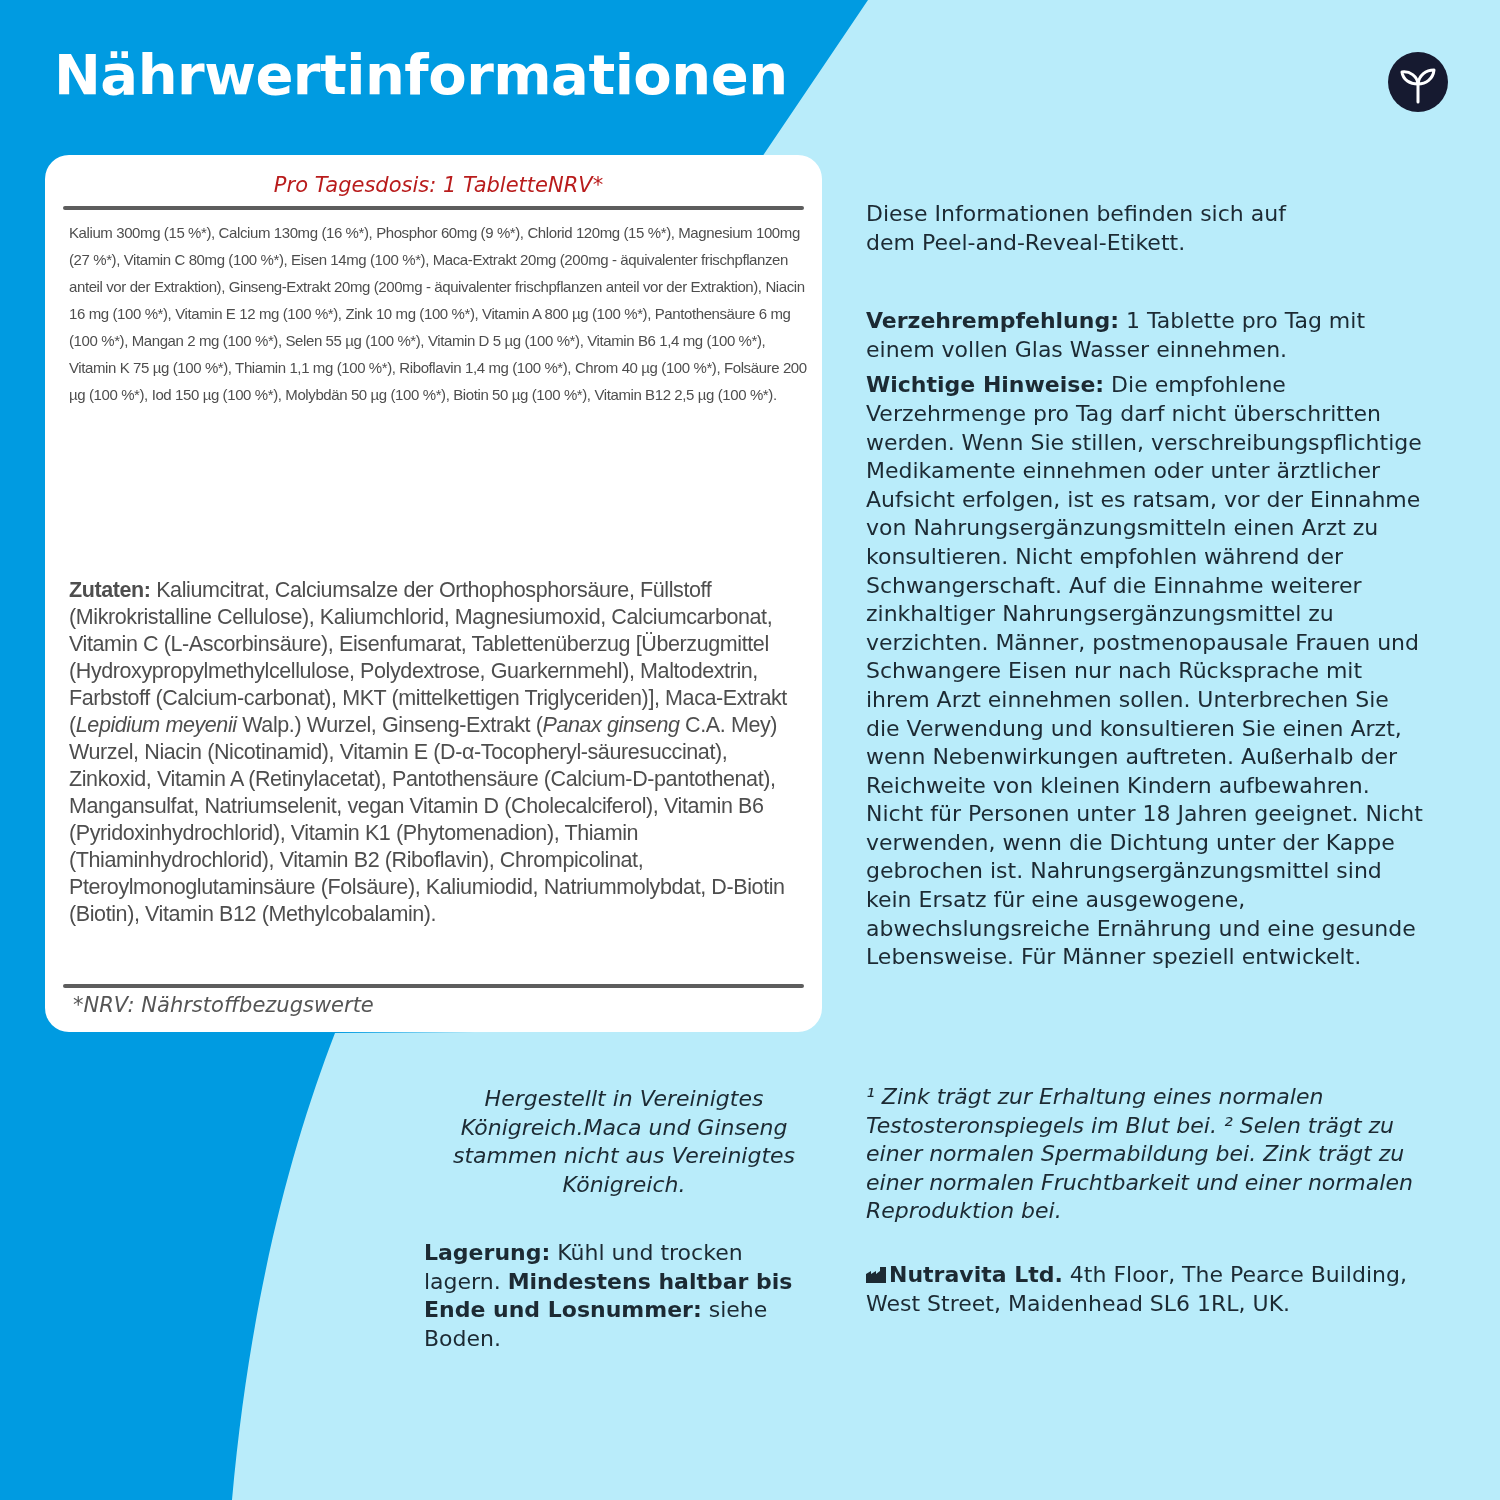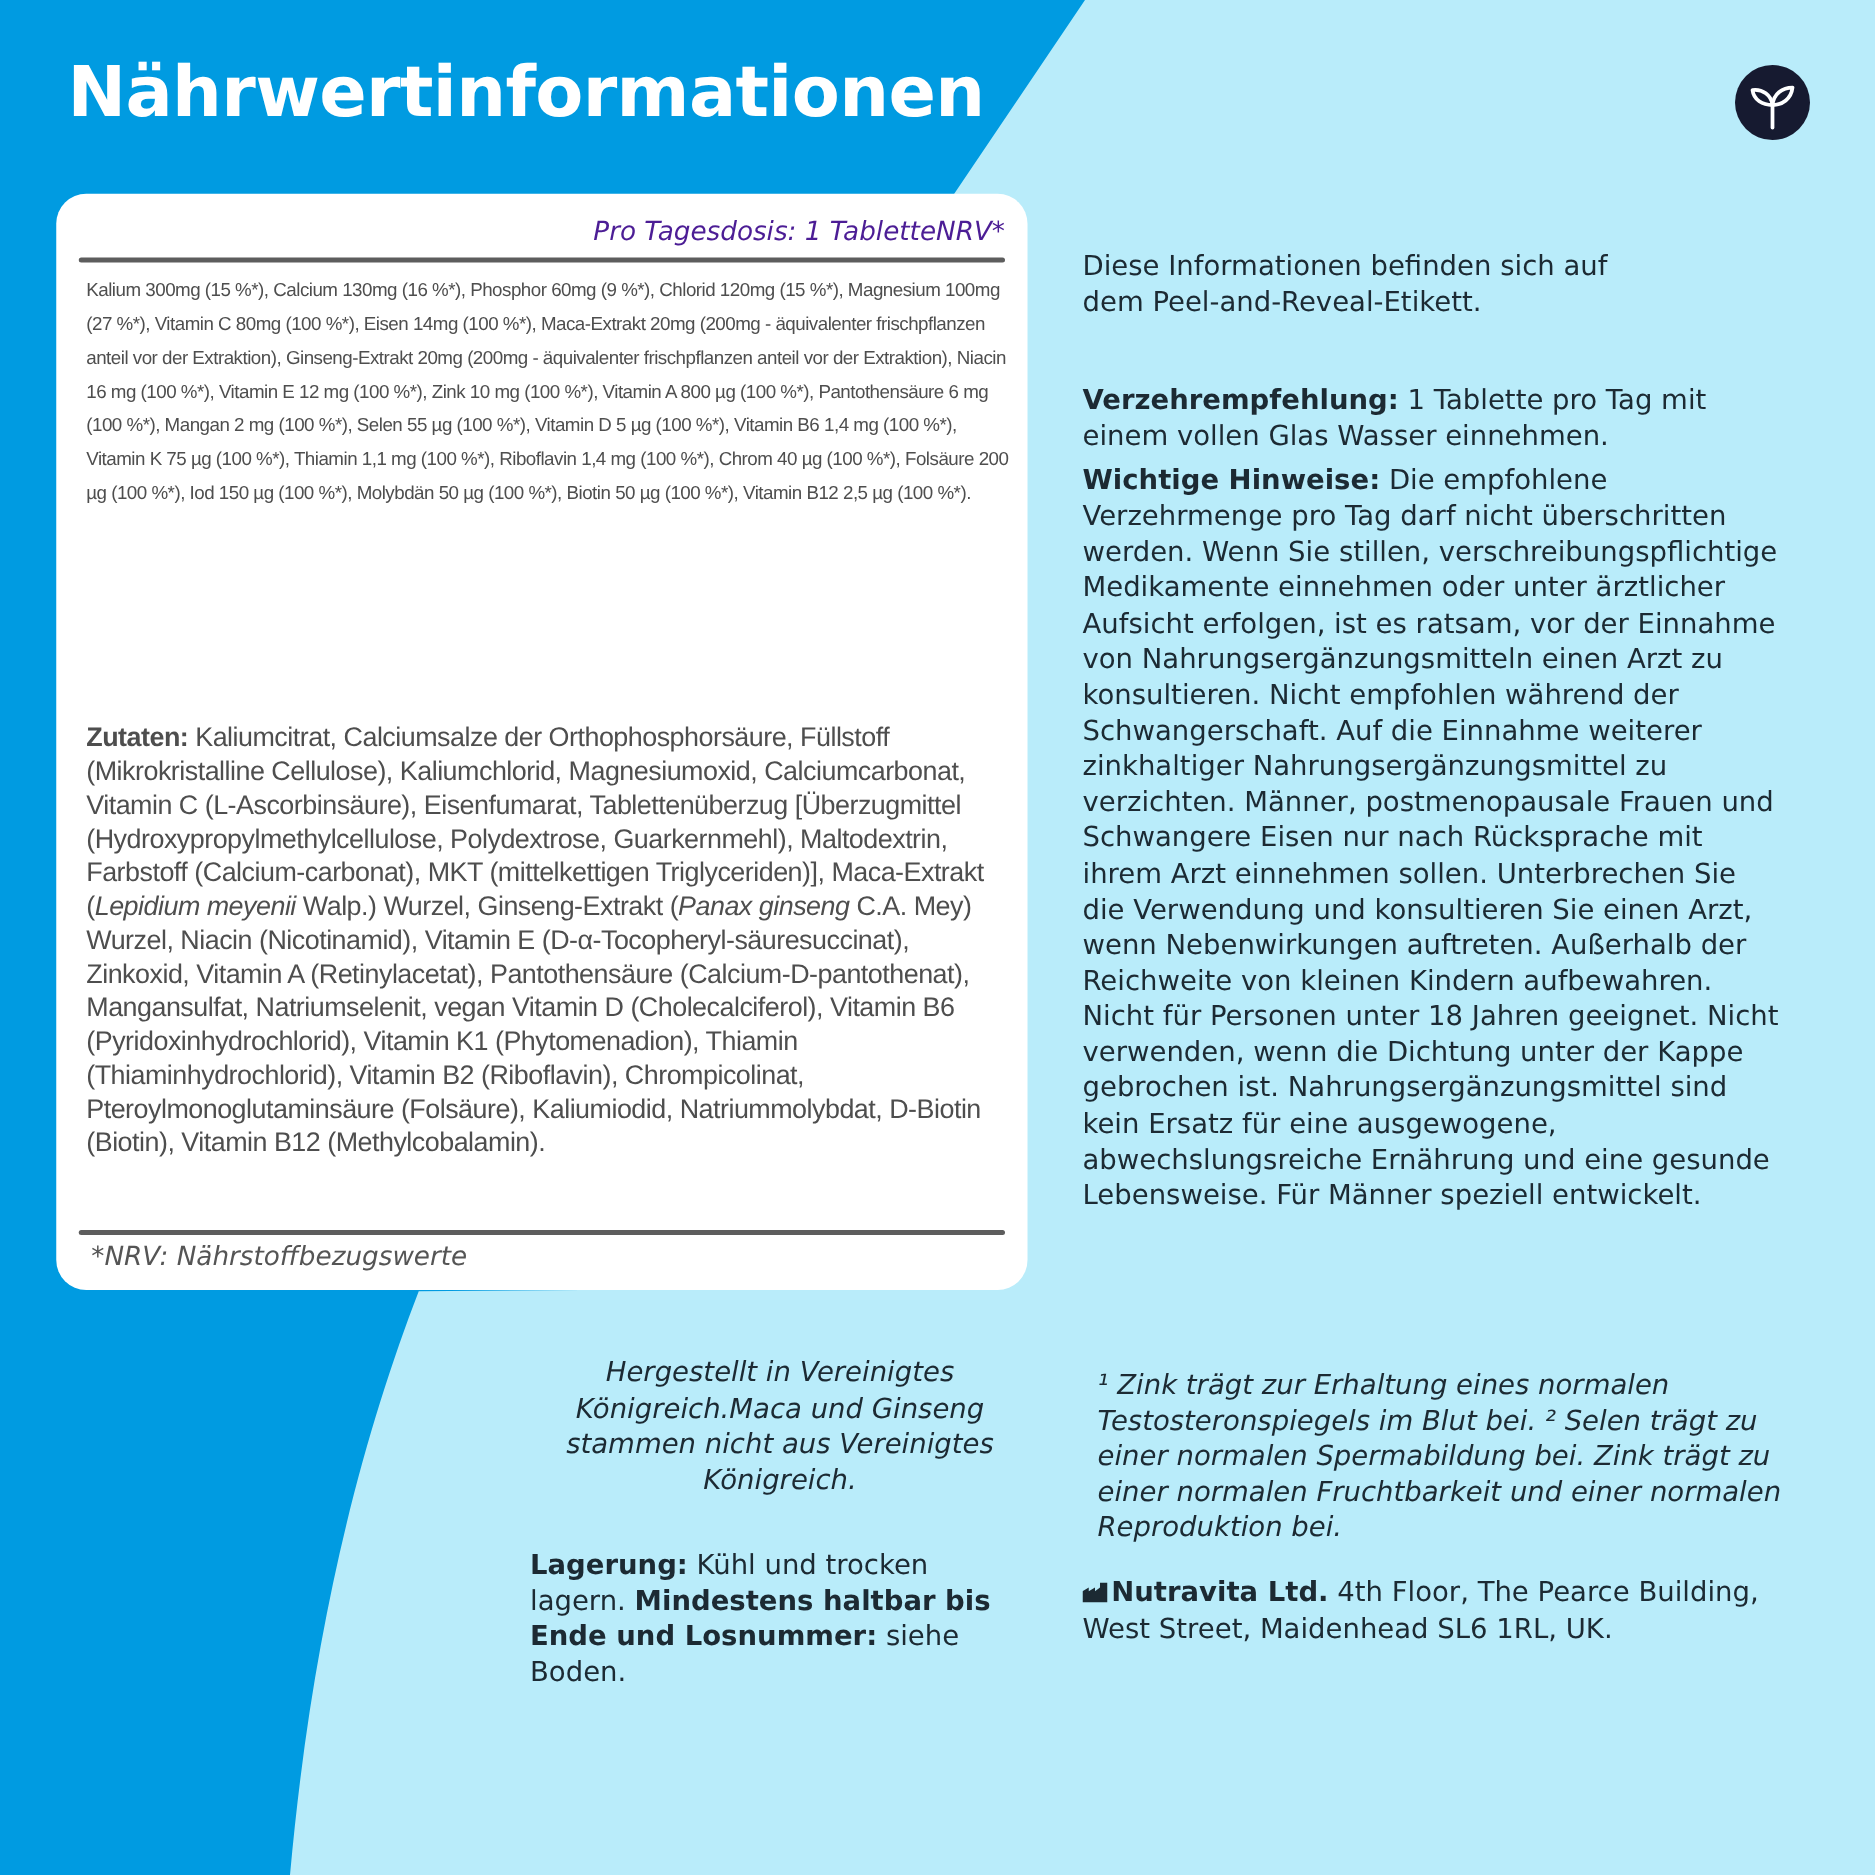--- a/index.html
+++ b/index.html
@@ -16,23 +16,23 @@
     font-size: 56px; letter-spacing: -0.5px; color: #ffffff; z-index: 2;
   }
   .logo { position: absolute; left: 1388px; top: 52px; width: 60px; height: 60px; z-index: 2; }
   .card {
     position: absolute; left: 45px; top: 155px; width: 777px; height: 877px;
     background: #ffffff; border-radius: 24px; z-index: 2;
     color: #4e4e4e;
   }
   .card-head {
     position: absolute; left: 28px; right: 18px; top: 18px;
-    display: flex; justify-content: flex-end;
+    display: flex; justify-content: center;
     font-family: "DejaVu Sans", sans-serif; font-style: italic;
-    font-size: 21px; color: #4c1d95;
+    font-size: 21px; color: #b91c1c;
   }
   .rule { position: absolute; left: 18px; right: 18px; height: 4px; background: #5d5d5d; border-radius: 2px; }
   .rule.top { top: 51px; }
   .rule.bottom { top: 829px; }
   .nutrients {
     position: absolute; left: 24px; top: 64px; width: 740px;
     font-family: "Liberation Sans", sans-serif; font-size: 15px; line-height: 27px;
     letter-spacing: -0.4px; margin: 0;
   }
   .ingredients {
@@ -47,21 +47,21 @@
   }
   .right-col {
     position: absolute; left: 866px; top: 200px; width: 560px; z-index: 2;
     font-family: "DejaVu Sans", sans-serif; font-size: 22px; line-height: 28.6px; color: #1c2a33;
   }
   .right-col p { margin: 0; }
   .right-col .gap-l { margin-top: 28px; }
   .right-col .gap-s { margin-top: 7px; }
   .footnote {
     position: absolute; left: 866px; top: 1083px; width: 560px; z-index: 2;
-    font-family: "DejaVu Sans", sans-serif; font-style: italic; font-size: 22px; line-height: 28.6px; margin: 12px;
+    font-family: "DejaVu Sans", sans-serif; font-style: italic; font-size: 22px; line-height: 28.6px; margin: 0;
   }
   .address {
     position: absolute; left: 866px; top: 1261px; width: 560px; z-index: 2;
     font-family: "DejaVu Sans", sans-serif; font-size: 22px; line-height: 28.6px;
   }
   .address p { margin: 0; }
   .address .gap-s { margin-top: 7px; }
   .factory { display: inline-block; width: 20px; height: 16px; vertical-align: -1px; margin-right: 3px; }
   .origin {
     position: absolute; left: 424px; top: 1085px; width: 400px; z-index: 2;

